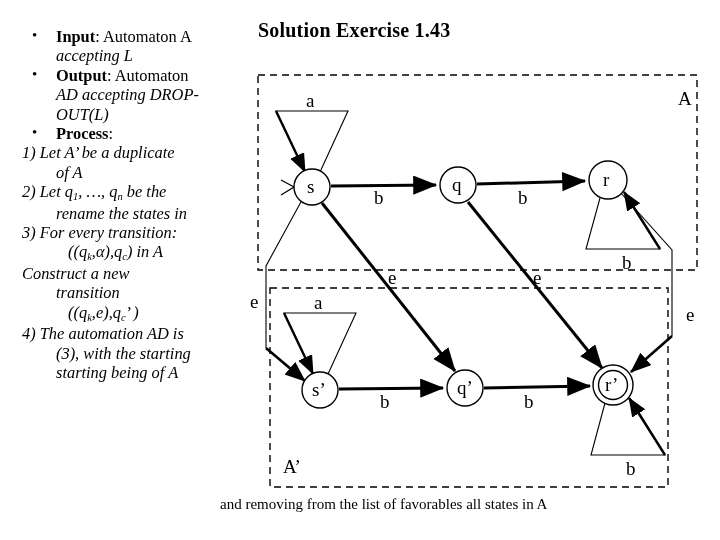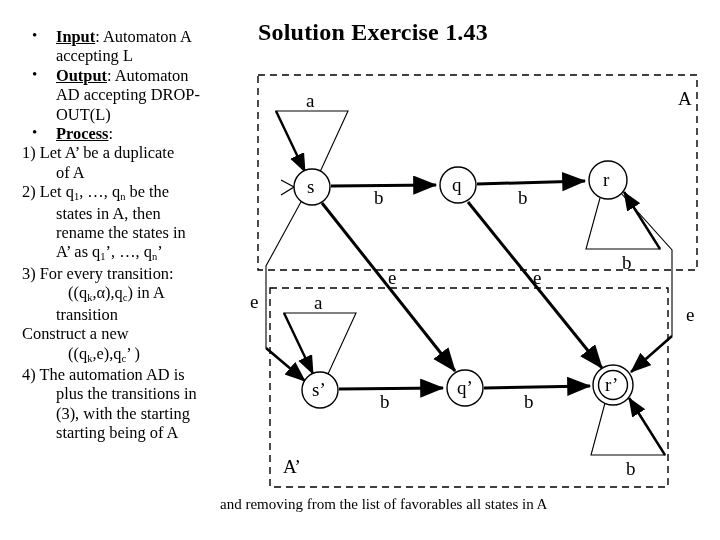--- a/index.html
+++ b/index.html
@@ -21,41 +21,42 @@
     width: 720px;
     height: 540px;
   }
 
   
   .title {
     position: absolute;
     left: 258px;
     top: 20px;
     width: 440px;
-    font-size: 24px;
+    font-size: 20px;
     font-weight: bold;
     letter-spacing: 0.2px;
     line-height: 1.05;
     white-space: nowrap;
   }
 
   
   .notes {
     position: absolute;
     left: 22px;
     top: 27px;
     width: 232px;
     font-size: 16.4px;
     line-height: 19.4px;
   }
   .note-line {
     display: block;
     white-space: nowrap;
-  }
-  .b { font-weight: bold; text-decoration: underline; }
+    font-style: italic;
+  }
+  .b { font-weight: bold; }
   .ind2 { padding-left: 34px; }
   .ind3 { padding-left: 46px; }
   .bullet-row {
     display: block;
     position: relative;
     padding-left: 34px;
     white-space: nowrap;
   }
   .bullet-row .dot {
     position: absolute;
@@ -112,32 +113,29 @@
     <span class="note-line ind2">OUT(L)</span>
 
     <span class="bullet-row">
       <span class="dot">•</span><span class="b">Process</span><span>:</span>
     </span>
 
     <span class="note-line">1) Let A’ be a duplicate</span>
     <span class="note-line ind2">of A</span>
 
     <span class="note-line">2) Let q<sub>1</sub>, …, q<sub>n</sub> be the</span>
-    <span class="note-line ind2">states in A, then</span>
     <span class="note-line ind2">rename the states in</span>
-    <span class="note-line ind2">A’ as q<sub>1</sub>’, …, q<sub>n</sub>’</span>
 
     <span class="note-line">3) For every transition:</span>
     <span class="note-line ind3">((q<sub>k</sub>,α),q<sub>c</sub>) in A</span>
+    <span class="note-line">Construct a  new</span>
     <span class="note-line ind2">transition</span>
-    <span class="note-line">Construct a  new</span>
     <span class="note-line ind3">((q<sub>k</sub>,e),q<sub>c</sub>’ )</span>
 
     <span class="note-line">4) The automation AD is</span>
-    <span class="note-line ind2">plus the transitions in</span>
     <span class="note-line ind2">(3), with the starting</span>
     <span class="note-line ind2">starting being of A</span>
   </div>
 
   <div class="tail-line">and removing from the list of favorables all states in A</div>
 
   <svg id="diagram" viewBox="0 0 720 540" width="720" height="540" xmlns="http://www.w3.org/2000/svg">
     <defs>
       <marker id="arrowThick" markerWidth="9" markerHeight="9" refX="7.6" refY="3.2" orient="auto" markerUnits="strokeWidth">
         <path d="M0,0 L8,3.2 L0,6.4 z" fill="#000"></path>

